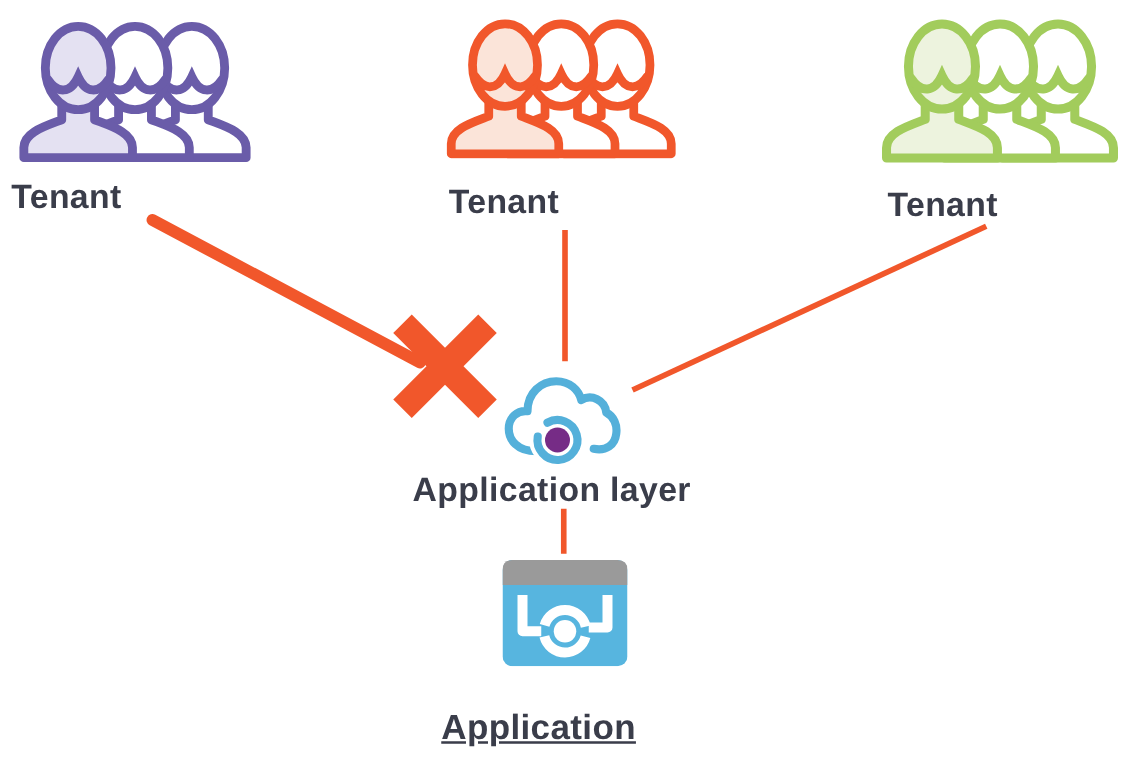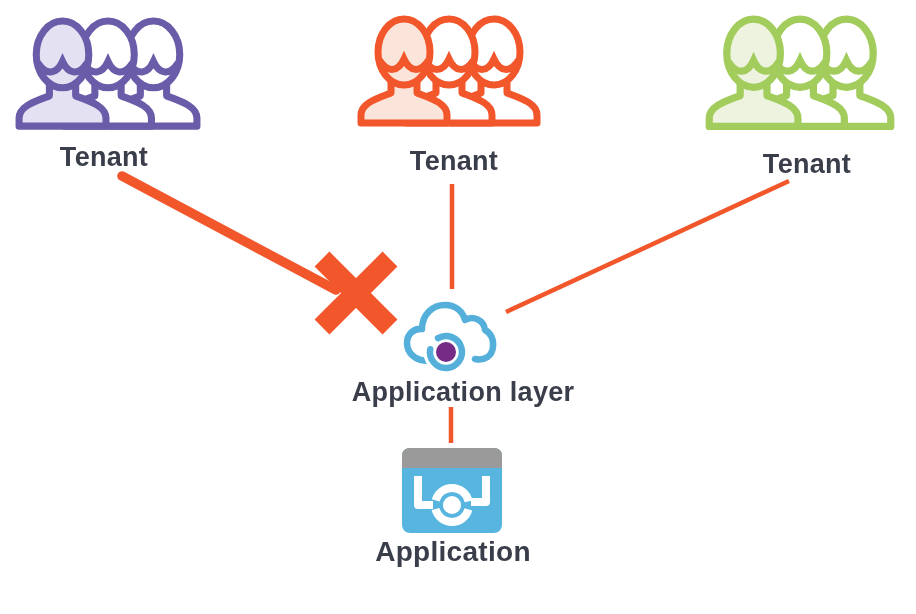--- a/index.html
+++ b/index.html
@@ -9,21 +9,20 @@
     height: 614px;
     background: var(--bg, #ffffff);
     font-family: "Liberation Sans", sans-serif;
     overflow: hidden;
   }
   .abs { position: absolute; }
   svg { display: block; }
 
   .diagram-label {
     position: absolute;
-    text-align: center;
     font-weight: 700;
     color: var(--txt, #3a3d4a);
     font-size: 27px;
     letter-spacing: 0.3px;
   }
   .app-label { font-size: 28px; line-height: 32px; }
 
   .connectors { position: absolute; left: 0; top: 0; }
   .conn { stroke: var(--conn, #f1572b); fill: none; }
   .conn-thin { stroke-width: 4.5; }
@@ -98,15 +97,15 @@
   <div class="abs" style="left:402px; top:448px;">
     <svg width="100" height="85" viewBox="0 0 100 85">
       <rect x="0" y="0" width="100" height="85" rx="8" style="fill:var(--appblue,#57b5df)"></rect>
       <path d="M0,20 L0,8 Q0,0 8,0 L92,0 Q100,0 100,8 L100,20 Z" style="fill:var(--appgray,#9a9a9a)"></path>
       <path d="M16,28 L16,57 L31,57" style="fill:none; stroke:#ffffff; stroke-width:8; stroke-linejoin:round"></path>
       <path d="M84,28 L84,54 L69,54" style="fill:none; stroke:#ffffff; stroke-width:8; stroke-linejoin:round"></path>
       <circle cx="50" cy="57" r="17" style="fill:none; stroke:#ffffff; stroke-width:8; stroke-dasharray:0 4.5 44.4 9 44.4 4.5"></circle>
       <circle cx="50" cy="57" r="9" style="fill:#ffffff"></circle>
     </svg>
   </div>
-  <div class="diagram-label app-label" style="left:353px; top:536px; width:200px;">Application</div>
+  <div class="diagram-label app-label" style="left:353px; top:566px; width:200px;text-decoration:underline;">Application</div>
 
 </div>
 
 </body></html>

